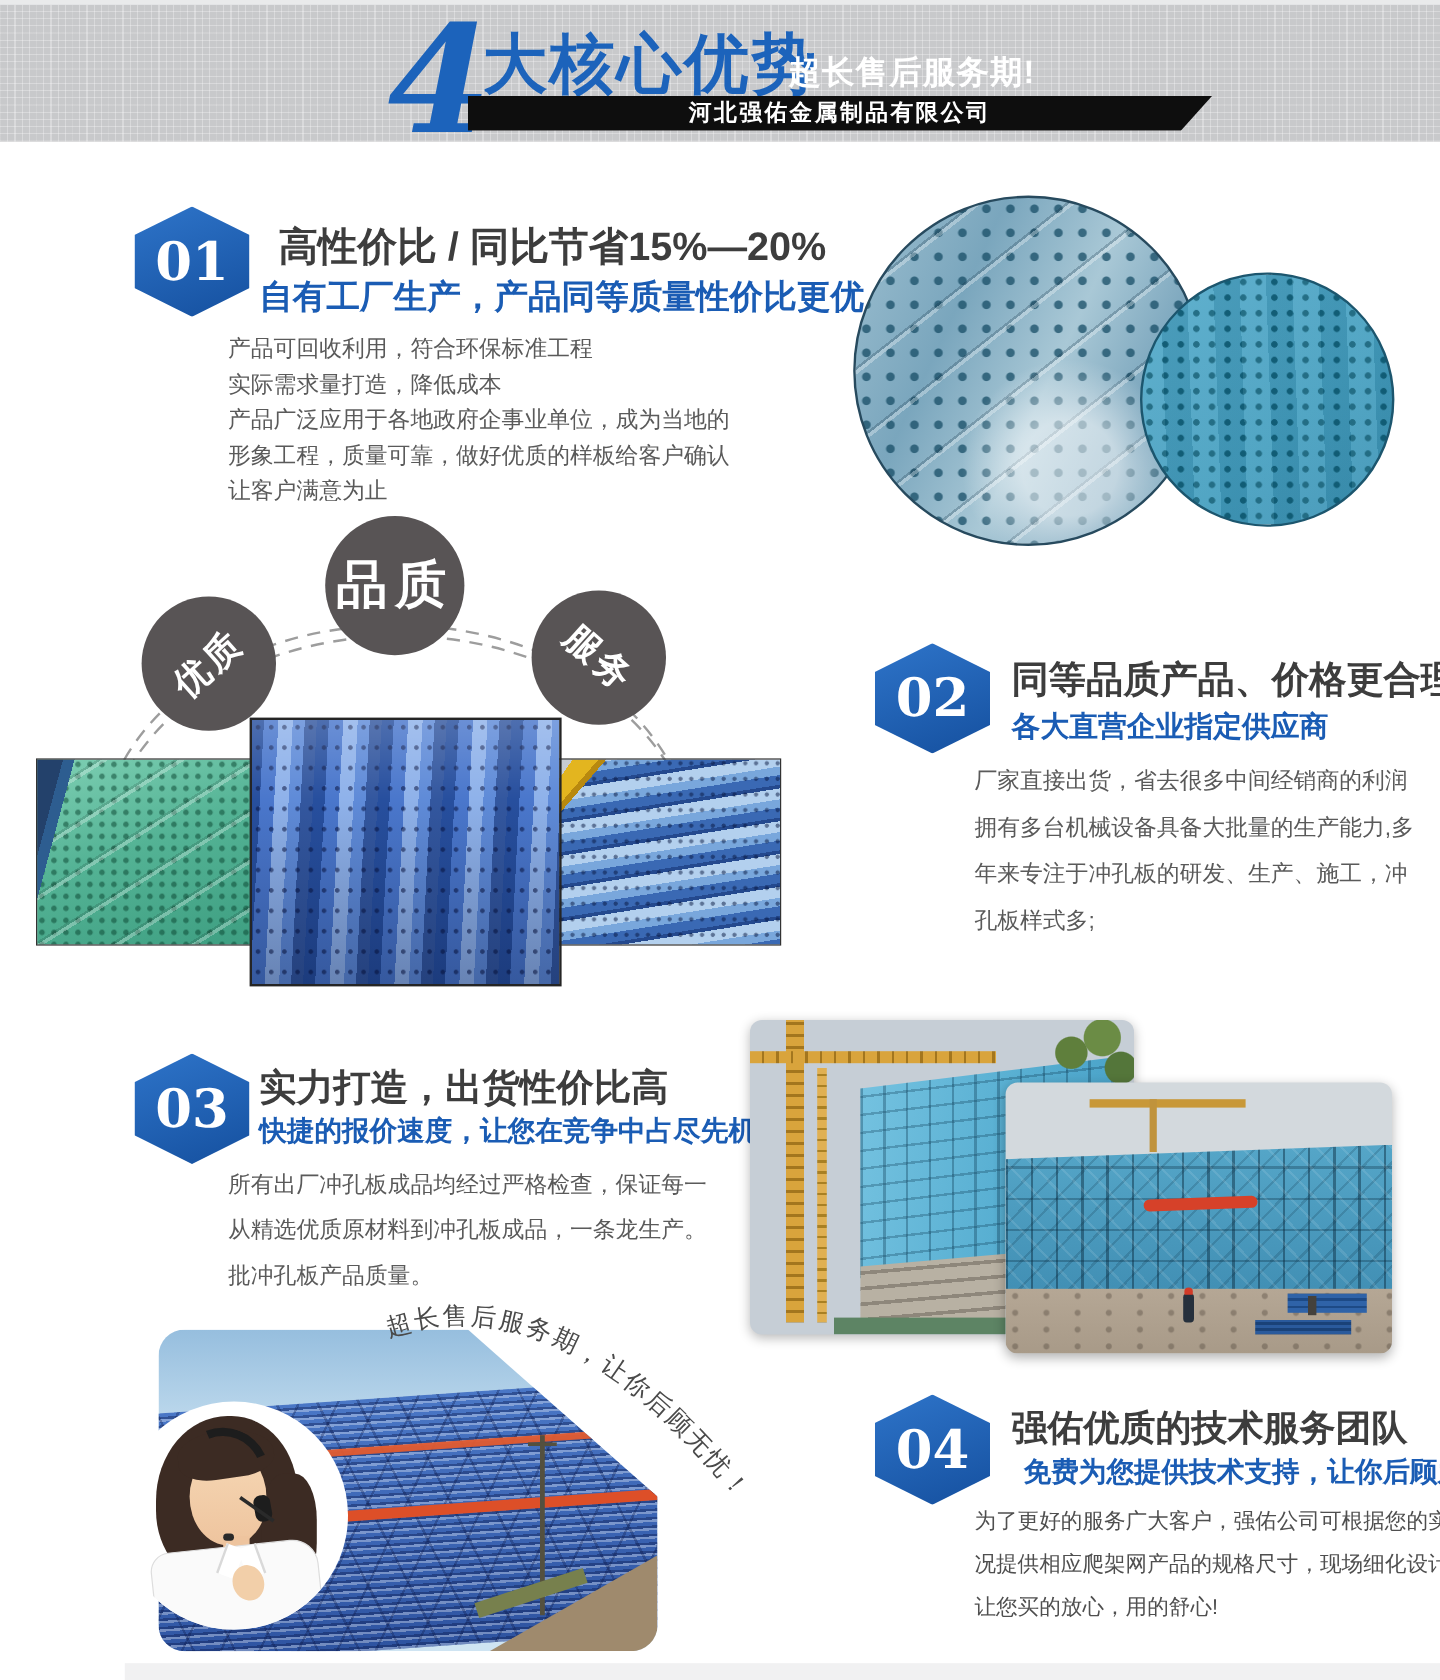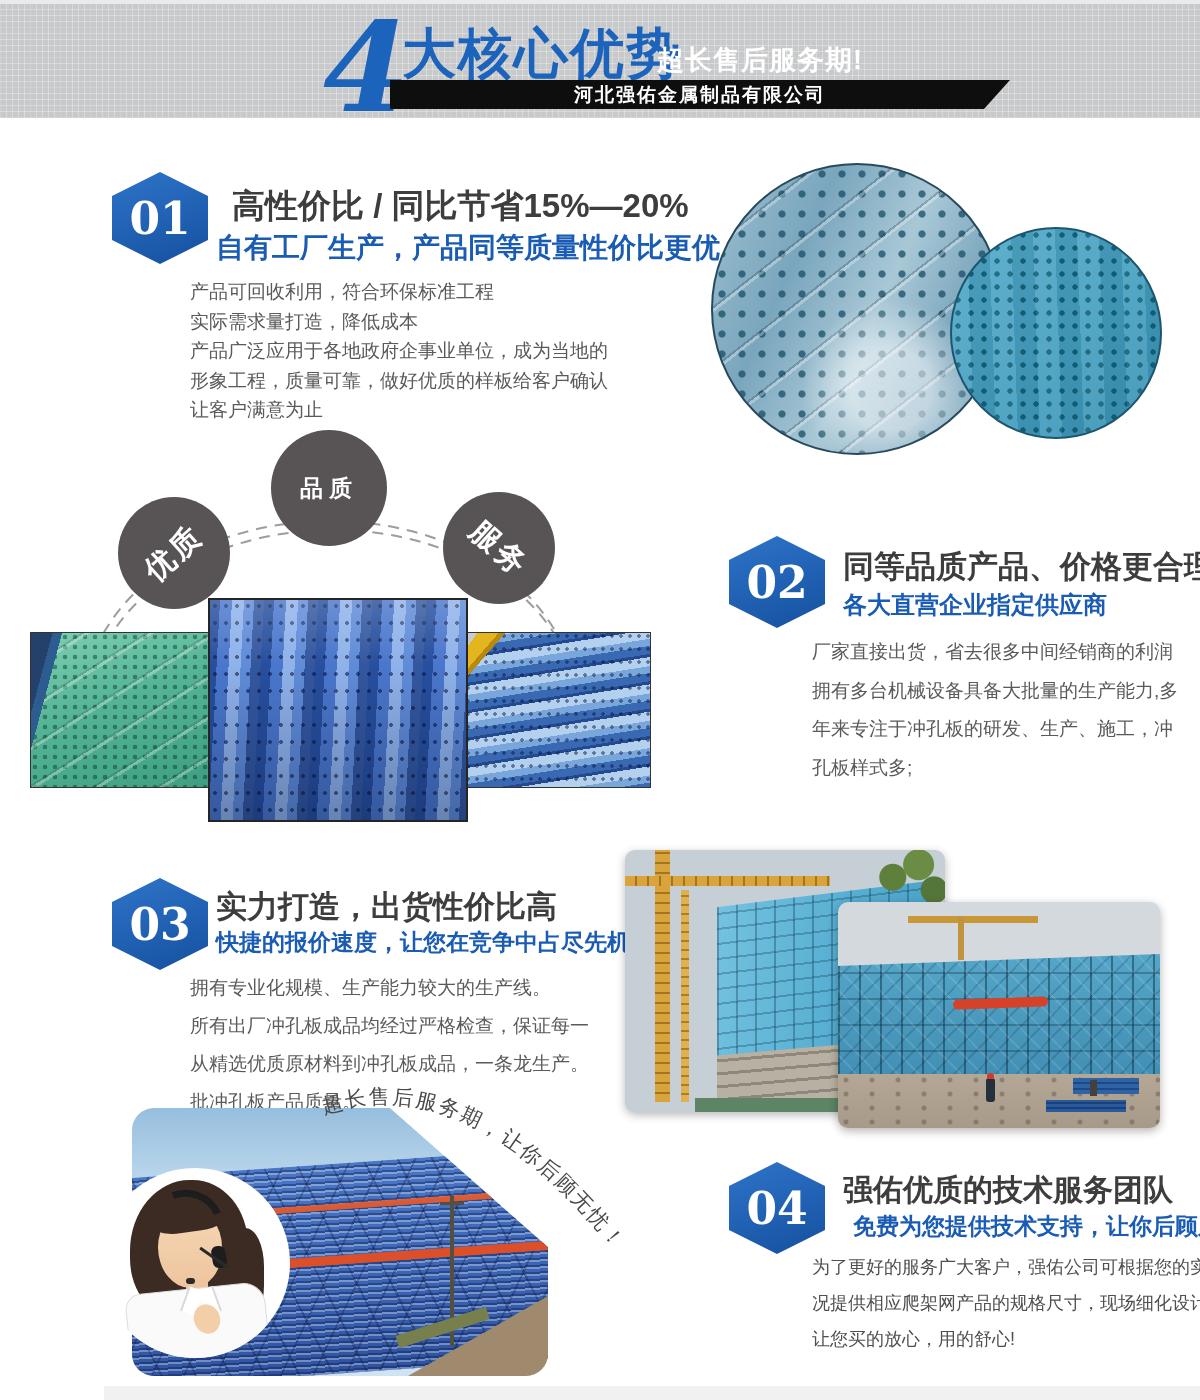--- a/index.html
+++ b/index.html
@@ -46,21 +46,21 @@
   .b1{left:190px;top:277px;line-height:29.5px;}
   .b2{left:812px;top:633px;line-height:38.5px;}
   .b3{left:190px;top:969px;line-height:38px;}
   .b4{left:812px;top:1249px;line-height:36px;font-size:18px;color:#4f4f4f;}
 
   
   .qc{border-radius:50%;background:#585455;color:#fff;display:flex;align-items:center;
       justify-content:center;font-weight:bold;z-index:2;}
   .qc1{left:118px;top:497px;width:112px;height:112px;font-size:30px;letter-spacing:3px;}
   .qc1 span{transform:rotate(-42deg);}
-  .qc2{left:271px;top:430px;width:116px;height:116px;font-size:23px;letter-spacing:6px;}
+  .qc2{left:271px;top:430px;width:116px;height:116px;font-size:43px;letter-spacing:6px;}
   .qc3{left:443px;top:492px;width:112px;height:112px;font-size:30px;letter-spacing:3px;}
   .qc3 span{transform:rotate(42deg);}
   .dash-svg{left:60px;top:420px;width:540px;height:260px;z-index:1;}
 
   
   .pgreen{left:30px;top:632px;width:200px;height:156px;z-index:3;border:1px solid #333;
     background:
       linear-gradient(105deg,#23416b 0 9%,#2d5d90 9% 13%,transparent 13%),
       repeating-linear-gradient(-32deg, rgba(255,255,255,.28) 0 3px, rgba(0,0,0,.12) 3px 5px, transparent 5px 34px),
       radial-gradient(circle at 4px 4px, rgba(8,66,46,.5) 2px, transparent 2.6px),
@@ -235,21 +235,20 @@
     <div>年来专注于冲孔板的研发、生产、施工，冲</div>
     <div>孔板样式多;</div>
   </div>
 
   <div class="abs hex hex3">
       <span>03</span>
     </div>
   <div class="abs title t3">实力打造，出货性价比高</div>
   <div class="abs sub sub3">快捷的报价速度，让您在竞争中占尽先机</div>
   <div class="abs body b3">
-    <div>拥有专业化规模、生产能力较大的生产线。</div>
     <div>所有出厂冲孔板成品均经过严格检查，保证每一</div>
     <div>从精选优质原材料到冲孔板成品，一条龙生产。</div>
     <div>批冲孔板产品质量。</div>
   </div>
 
   <div class="abs photoA">
     <div class="abs pa-mast"></div>
     <div class="abs pa-jib"></div>
     <div class="abs pa-mast2"></div>
     <div class="abs pa-building"></div>

